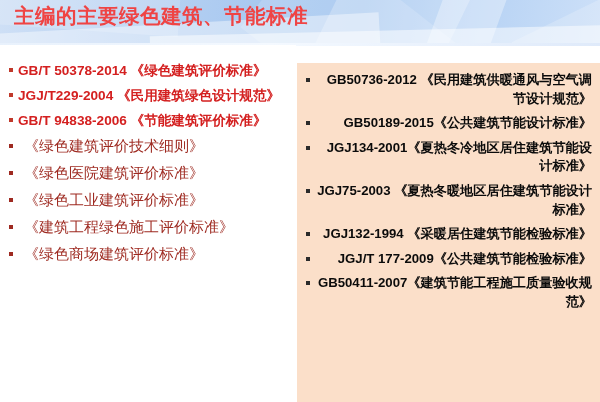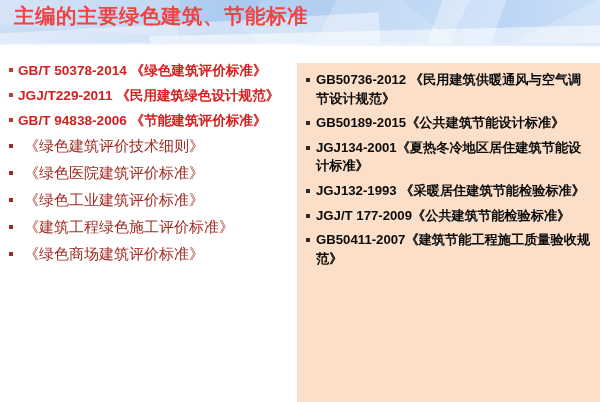--- a/index.html
+++ b/index.html
@@ -91,20 +91,21 @@
     height: 357px;
     background: #ffffff;
   }
   #right-panel {
     position: absolute;
     left: 297px;
     top: 63px;
     width: 303px;
     height: 339px;
     background: #fbdfc9;
+    text-align: right;
   }
 
   ul.std-list {
     list-style: none;
     margin: 0;
     padding: 0;
   }
   li.std-item {
     position: relative;
     display: flex;
@@ -192,21 +193,21 @@
 <div id="page-title">主编的主要绿色建筑、节能标准</div>
 
 <div id="left-col">
   <ul class="std-list" id="left-list">
       <li class="std-item">
         <span class="bullet"></span>
         <span class="item-text">GB/T 50378-2014 《绿色建筑评价标准》</span>
       </li>
       <li class="std-item">
         <span class="bullet"></span>
-        <span class="item-text">JGJ/T229-2011 《民用建筑绿色设计规范》</span>
+        <span class="item-text">JGJ/T229-2004 《民用建筑绿色设计规范》</span>
       </li>
       <li class="std-item">
         <span class="bullet"></span>
         <span class="item-text">GB/T 94838-2006 《节能建筑评价标准》</span>
       </li>
       <li class="std-item plain">
         <span class="bullet"></span>
         <span class="item-text">《绿色建筑评价技术细则》</span>
       </li>
       <li class="std-item plain">
@@ -237,21 +238,25 @@
       <li class="std-item">
         <span class="bullet"></span>
         <span class="item-text">GB50189-2015《公共建筑节能设计标准》</span>
       </li>
       <li class="std-item">
         <span class="bullet"></span>
         <span class="item-text">JGJ134-2001《夏热冬冷地区居住建筑节能设计标准》</span>
       </li>
       <li class="std-item">
         <span class="bullet"></span>
-        <span class="item-text">JGJ132-1993 《采暖居住建筑节能检验标准》</span>
+        <span class="item-text">JGJ75-2003 《夏热冬暖地区居住建筑节能设计标准》</span>
+      </li>
+      <li class="std-item">
+        <span class="bullet"></span>
+        <span class="item-text">JGJ132-1994 《采暖居住建筑节能检验标准》</span>
       </li>
       <li class="std-item">
         <span class="bullet"></span>
         <span class="item-text">JGJ/T 177-2009《公共建筑节能检验标准》</span>
       </li>
       <li class="std-item">
         <span class="bullet"></span>
         <span class="item-text">GB50411-2007《建筑节能工程施工质量验收规范》</span>
       </li>
     </ul>

